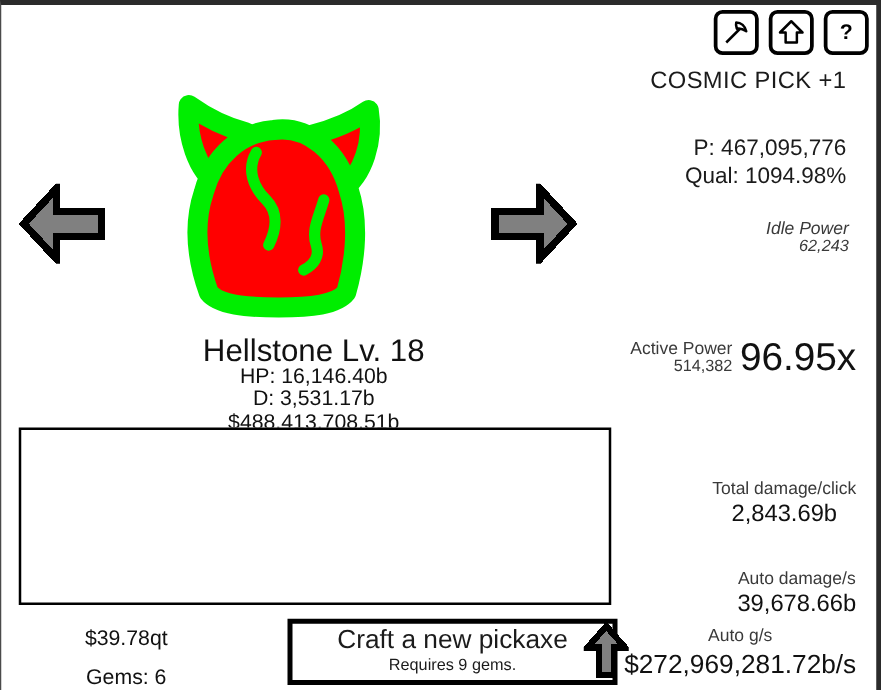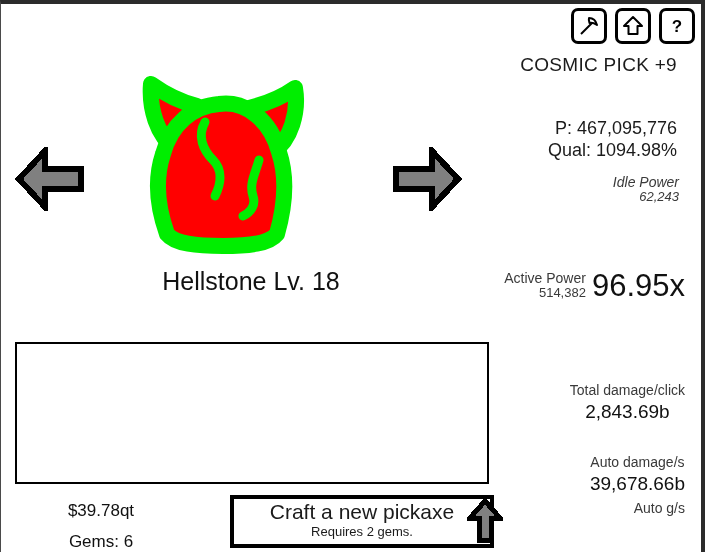--- a/index.html
+++ b/index.html
@@ -50,21 +50,21 @@
     position: absolute;
     top: 50px;
     right: 24px;
     font-size: 19px;
     color: #1b1b1b;
     letter-spacing: 0.3px;
     white-space: nowrap;
   }
   .pick-stats {
     position: absolute;
-    top: 114px;
+    top: 104px;
     right: 24px;
     text-align: right;
     font-size: 18px;
     color: #1b1b1b;
     line-height: 1.2;
     white-space: nowrap;
   }
 
   .power-block {
     position: absolute;
@@ -248,21 +248,21 @@
     <div class="icon-btn">
       <span>
         <svg width="22" height="22" viewBox="0 0 22 22">
           <text x="11" y="16.5" font-family="Liberation Sans, sans-serif" font-size="17" font-weight="bold" fill="#000" text-anchor="middle">?</text>
         </svg>
       </span>
     </div>
 
   </div>
 
-  <div class="pick-title">COSMIC PICK +9</div>
+  <div class="pick-title">COSMIC PICK +1</div>
 
   <div class="pick-stats">
     <div>P: 467,095,776</div>
     <div>Qual: 1094.98%</div>
   </div>
 
   <div class="power-block idle">
     <div class="power-labels">
       <span class="power-label">Idle Power</span>
       <span class="power-sub">62,243</span>
@@ -282,20 +282,21 @@
     <span class="stat-value">2,843.69b</span>
   </div>
 
   <div class="stat-group" id="stat-auto-dmg">
     <span class="stat-label">Auto damage/s</span>
     <span class="stat-value">39,678.66b</span>
   </div>
 
   <div class="stat-group" id="stat-auto-gold">
     <span class="stat-label">Auto g/s</span>
+    <span class="stat-value">$272,969,281.72b/s</span>
   </div>
 
   <div class="arrow-btn arrow-left">
     <span>
       <svg width="72" height="64" viewBox="0 0 72 64" shape-rendering="crispEdges">
         <path d="M30 4 L30 22 L66 22 L66 42 L30 42 L30 60 L4 32 Z" fill="#808080" stroke="#000000" stroke-width="6" stroke-linejoin="miter"></path>
       </svg>
     </span>
   </div>
 
@@ -329,31 +330,36 @@
         <g stroke="#00ee00" stroke-width="9" fill="none" stroke-linecap="round" stroke-linejoin="round">
           <path d="M86 48 C78 62 84 76 94 86 C104 96 102 110 96 122"></path>
           <path d="M140 86 C136 100 130 110 134 122 C137 131 132 138 124 142"></path>
         </g>
       </svg>
     </span>
   </div>
 
   <div class="monster-name">Hellstone Lv. 18</div>
 
+  <div class="monster-lines">
+    <span>HP: 16,146.40b</span>
+    <span>D: 3,531.17b</span>
+    <span>$488,413,708.51b</span>
+  </div>
 
   <div class="log-panel"></div>
 
   <div class="money-block">
     <span>$39.78qt</span>
     <span>Gems: 6</span>
   </div>
 
   <div class="craft-btn">
     <div class="craft-main">Craft a new pickaxe</div>
-    <div class="craft-sub">Requires 2 gems.</div>
+    <div class="craft-sub">Requires 9 gems.</div>
   </div>
 
   <div class="craft-arrow">
     <span>
       <svg width="36" height="46" viewBox="0 0 36 46" shape-rendering="crispEdges">
         <path d="M18 3 L33 20 L24 20 L24 42 L12 42 L12 20 L3 20 Z" fill="#808080" stroke="#000000" stroke-width="5" stroke-linejoin="miter"></path>
       </svg>
     </span>
   </div>
 

